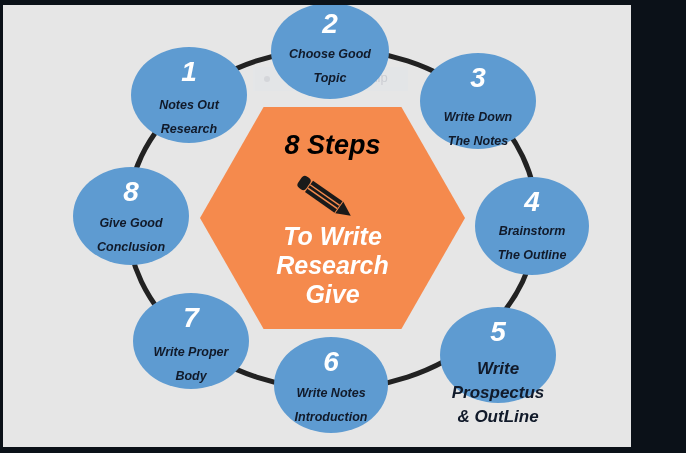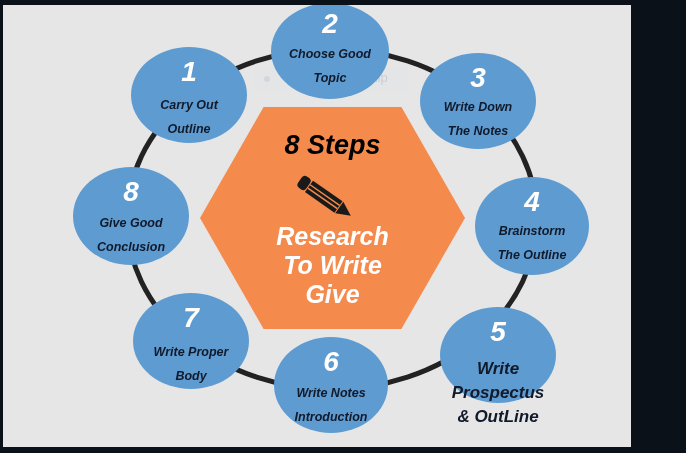--- a/index.html
+++ b/index.html
@@ -36,37 +36,37 @@
     <svg class="hex-pencil" width="70" height="56" viewBox="0 0 70 56">
       <g transform="rotate(35 35 28)">
         <rect x="2" y="21" width="10" height="14" rx="4" fill="#1a1a1a"></rect>
         <rect x="13" y="21" width="36" height="14" fill="#1a1a1a"></rect>
         <line x1="13" y1="26" x2="49" y2="26" stroke="#f58a4d" stroke-width="1.5"></line>
         <line x1="13" y1="30" x2="49" y2="30" stroke="#f58a4d" stroke-width="1.5"></line>
         <polygon points="50,21 64,28 50,35" fill="#1a1a1a"></polygon>
       </g>
     </svg>
     <div class="hex-sub">
+      <div>To Write</div>
       <div>Research</div>
-      <div>To Write</div>
       <div>Give</div>
     </div>
   </div>
 
   <div class="step" style="left:128px;top:42px;width:116px;height:96px;">
     <span class="step-num">1</span>
-    <span class="step-label" style="padding:0 18px;">Carry Out Outline</span>
+    <span class="step-label" style="padding:0 18px;">Notes Out Research</span>
   </div>
   <div class="step" style="left:268px;top:-2px;width:118px;height:96px;">
     <span class="step-num" style="margin-top:6px;">2</span>
     <span class="step-label" style="padding:0 14px;margin-top:3px;">Choose Good Topic</span>
   </div>
   <div class="step" style="left:417px;top:48px;width:116px;height:96px;">
     <span class="step-num">3</span>
-    <span class="step-label" style="padding:0 18px;margin-top:2px;">Write Down The Notes</span>
+    <span class="step-label" style="padding:0 18px;margin-top:12px;">Write Down The Notes</span>
   </div>
   <div class="step" style="left:472px;top:172px;width:114px;height:98px;">
     <span class="step-num">4</span>
     <span class="step-label" style="padding:0 14px;margin-top:2px;">Brainstorm The Outline</span>
   </div>
   <div class="step" style="left:437px;top:302px;width:116px;height:96px;">
     <span class="step-num">5</span>
     <span class="step-label" style="padding:0 8px;margin-top:10px;font-size:17px;">Write Prospectus &amp; OutLine</span>
   </div>
   <div class="step" style="left:271px;top:332px;width:114px;height:96px;">

